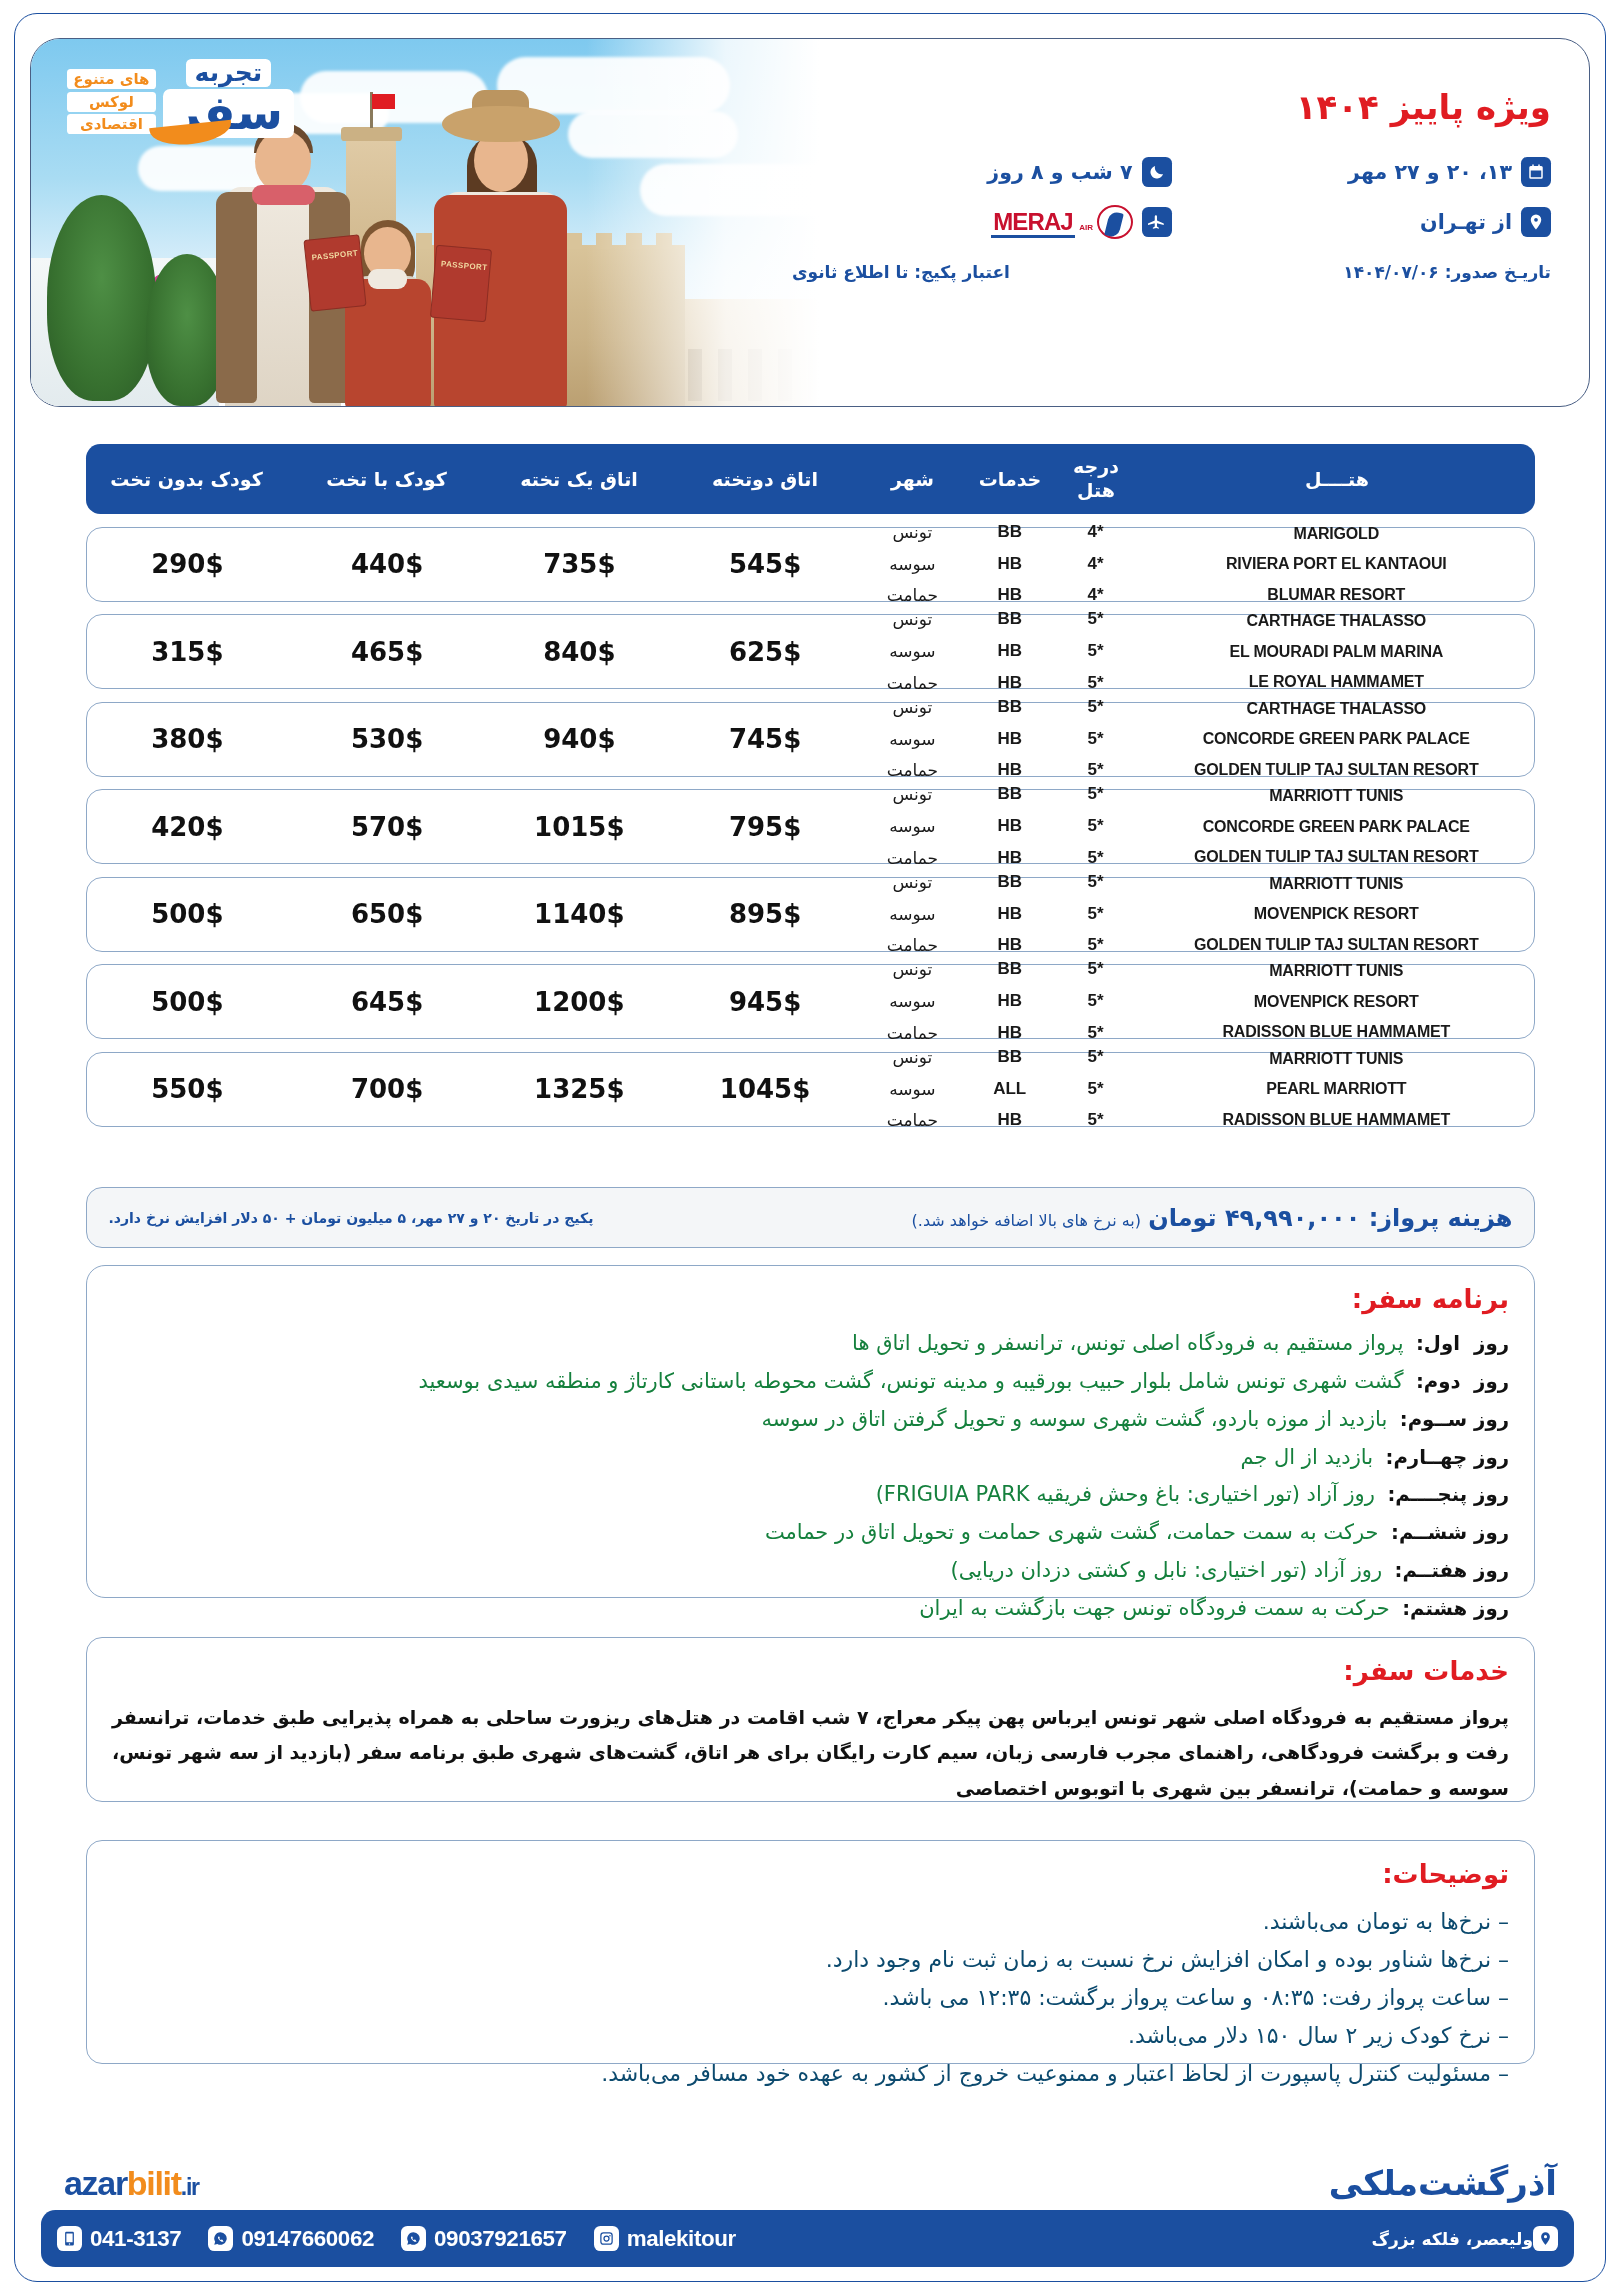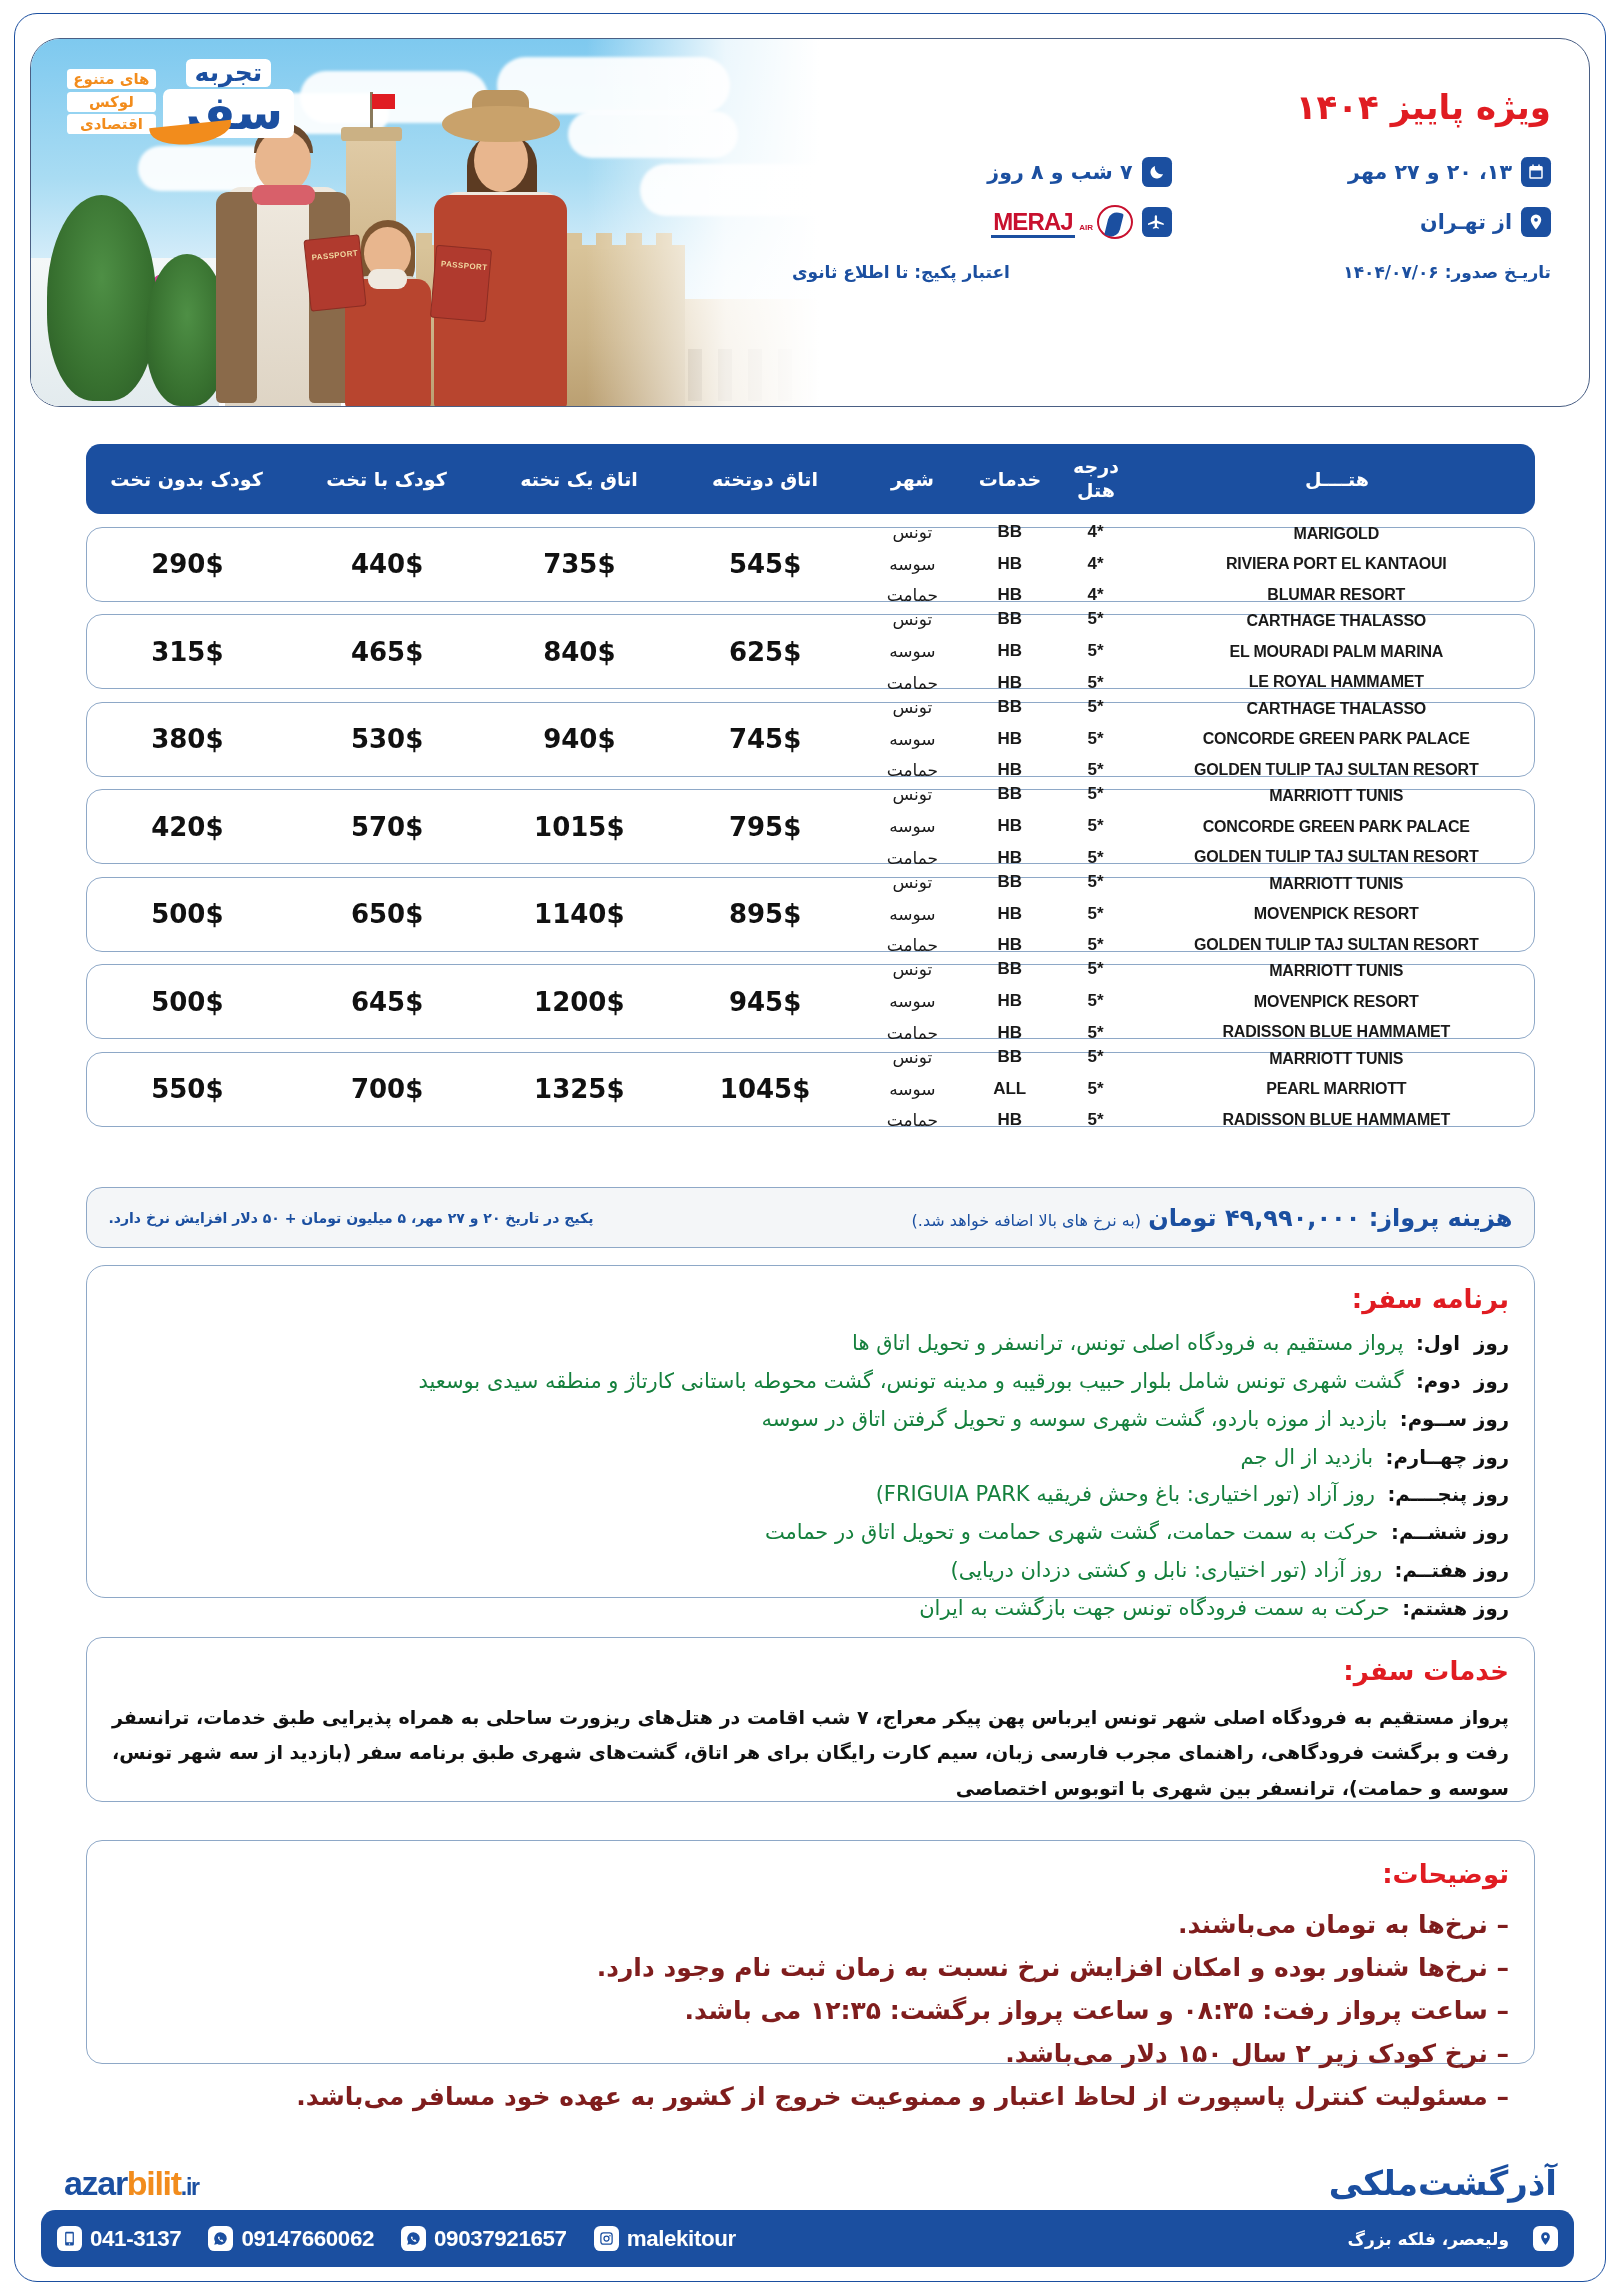--- a/index.html
+++ b/index.html
@@ -375,21 +375,21 @@
     min-width: 93px; text-align: justify; text-align-last: justify;
   }
   .itin-txt { font-size: 21px; font-weight: 400; color: #15803d; line-height: 1.5; }
 
   
   .sec-services { top: 1637px; height: 165px; }
   .serv-body { font-size: 19px; font-weight: 600; color: #111; line-height: 1.85; text-align: justify; }
 
   
   .sec-notes { top: 1840px; height: 224px; }
-  .note-row { font-size: 25px; font-weight: 700; color: #7f1d1d; line-height: 1.72; }
+  .note-row { font-size: 22px; font-weight: 400; color: #0c4a6e; line-height: 1.72; }
 
   
   .footer-brands {
     position: absolute; left: 0; top: 2142px; width: 1621px; height: 82px;
     display: flex; align-items: center; justify-content: space-between;
     padding: 0 64px; direction: rtl;
   }
   .brand-right { font-size: 34px; font-weight: 800; color: #1b4fa0; letter-spacing: -0.9px; }
   .brand-left {
     font-family: "Liberation Sans", sans-serif; direction: ltr;
@@ -398,21 +398,21 @@
   .brand-left .azar { color: #1b4fa0; }
   .brand-left .bilit { color: #f28c1c; }
   .brand-left .ir { color: #1b4fa0; font-size: 23px; }
 
   .contact-bar {
     position: absolute; left: 41px; top: 2210px; width: 1533px; height: 57px;
     background: #1b4fa0; border-radius: 14.3px;
     display: flex; align-items: center; justify-content: space-between;
     padding: 0 16px; direction: rtl;
   }
-  .contact-addr { display: flex; align-items: center; gap: 24px; }
+  .contact-addr { display: flex; align-items: center; gap: 0; }
   .contact-items { display: flex; align-items: center; gap: 27px; direction: ltr; }
   .ci { display: flex; align-items: center; gap: 8px; }
   .ci-icon {
     width: 25px; height: 25px; background: #ffffff; border-radius: 6.3px;
     display: flex; align-items: center; justify-content: center; flex: 0 0 auto;
   }
   .ci-icon svg { width: 15px; height: 15px; fill: #1b4fa0; }
   .ci-text {
     color: #ffffff; font-size: 22.4px; font-weight: 800;
     font-family: "Liberation Sans", sans-serif; direction: ltr; letter-spacing: -0.4px;

